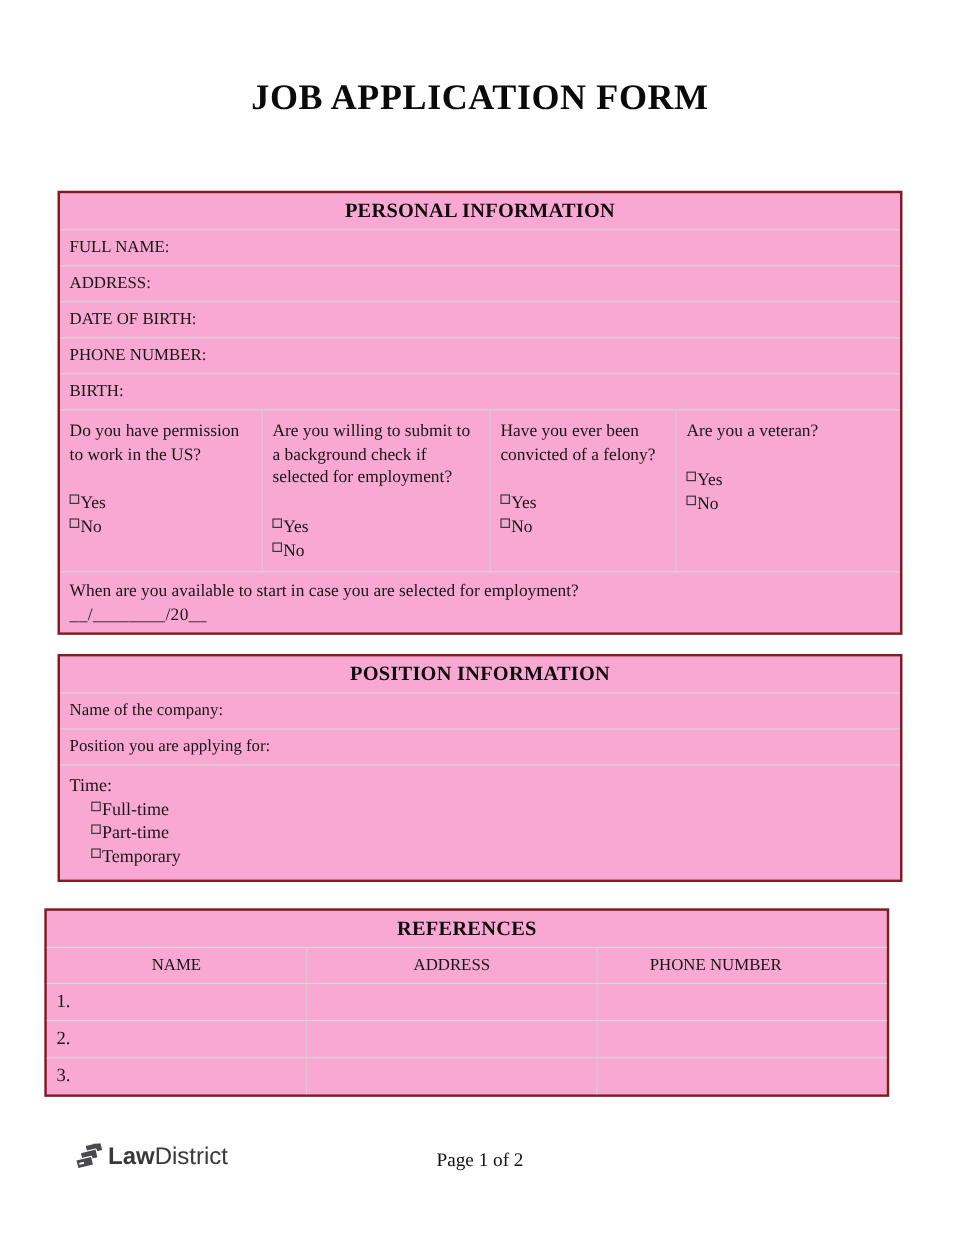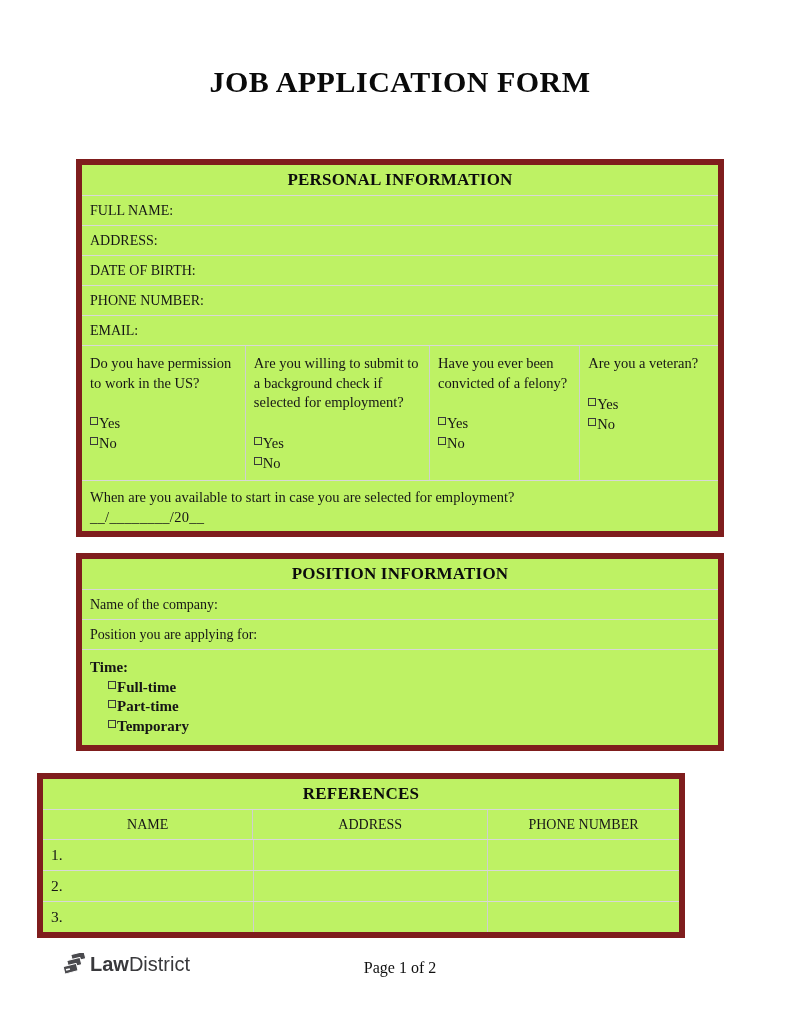--- a/index.html
+++ b/index.html
@@ -17,24 +17,24 @@
   .doc-title {
     padding-top: 64px;
     text-align: center;
     font-size: 30px;
     line-height: 36px;
     font-weight: bold;
     letter-spacing: 0.5px;
     color: #0a0a0a;
   }
   .tbl {
-    width: 648px;
+    width: 704px;
     margin: 0 auto;
-    border: 6px solid #7f1d1d;
-    background: #bef264;
+    border: 2px solid #7f1d1d;
+    background: #f9a8d4;
   }
   .tbl-personal { margin-top: 59px; }
   .tbl-position { margin-top: 16px; }
   .tbl-references { margin-top: 22px; margin-left: 37px; }
   .tbl-header {
     height: 30px;
     display: flex;
     align-items: center;
     justify-content: center;
     font-weight: bold;
@@ -82,21 +82,20 @@
     font-size: 14.5px;
     line-height: 20px;
   }
   .answer-line { letter-spacing: 0.3px; }
   .time-row {
     height: 96px;
     border-top: 1px solid #d8d8d8;
     padding: 8px 8px 0 8px;
     font-size: 15px;
     line-height: 19.5px;
-    font-weight: bold;
   }
   .time-opt { margin-left: 18px; }
   .ref-cols {
     display: flex;
     height: 30px;
     border-top: 1px solid #d8d8d8;
     font-size: 14px;
   }
   .ref-col-cell {
     display: flex;
@@ -165,21 +164,21 @@
     <div class="field-row">
       <span>ADDRESS:</span>
     </div>
     <div class="field-row">
       <span>DATE OF BIRTH:</span>
     </div>
     <div class="field-row">
       <span>PHONE NUMBER:</span>
     </div>
     <div class="field-row">
-      <span>EMAIL:</span>
+      <span>BIRTH:</span>
     </div>
 
     <div class="q-row">
       <div class="q-cell qc1">
         <div class="q-text">Do you have permission to work in the US?</div>
         <div class="opts">
           <div class="opt"><span class="cb"></span><span>Yes</span></div>
           <div class="opt"><span class="cb"></span><span>No</span></div>
         </div>
       </div>

